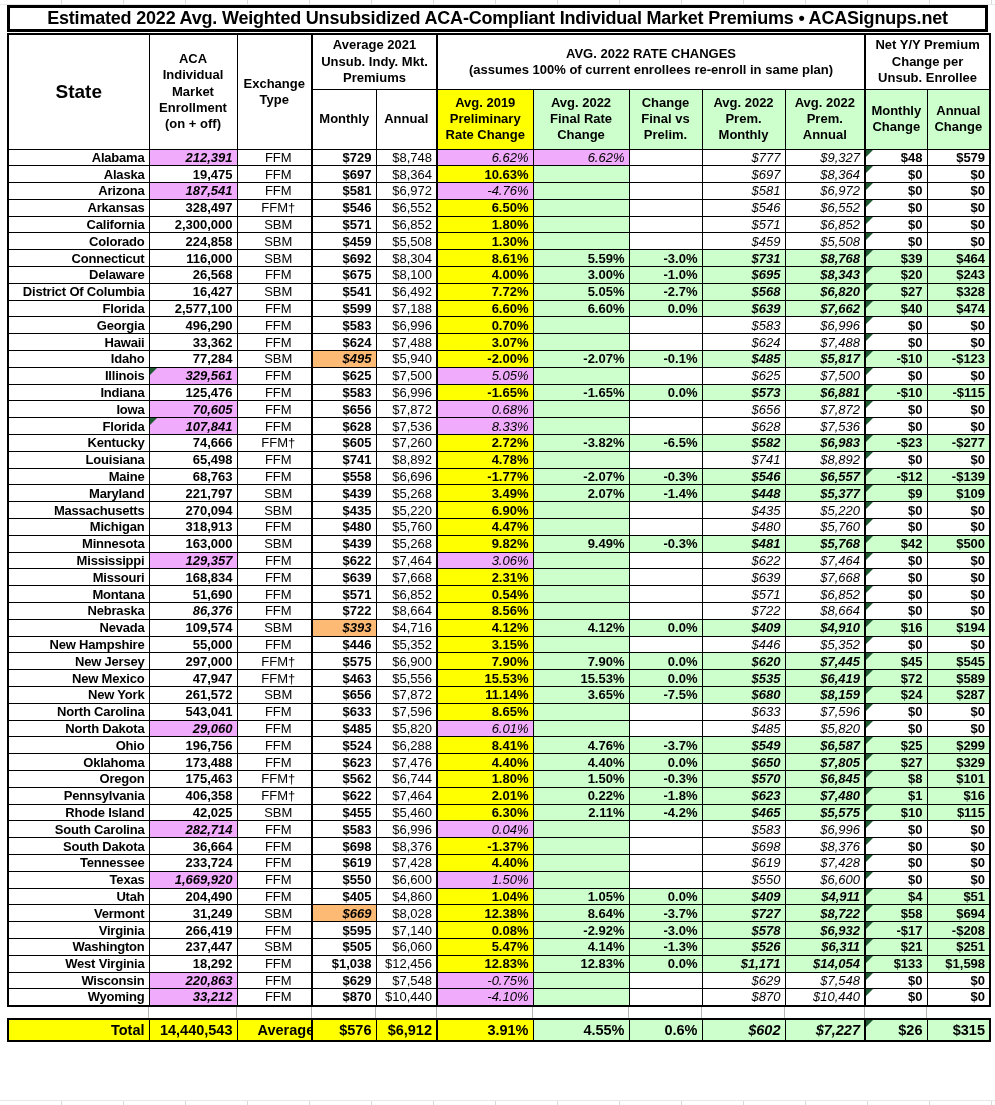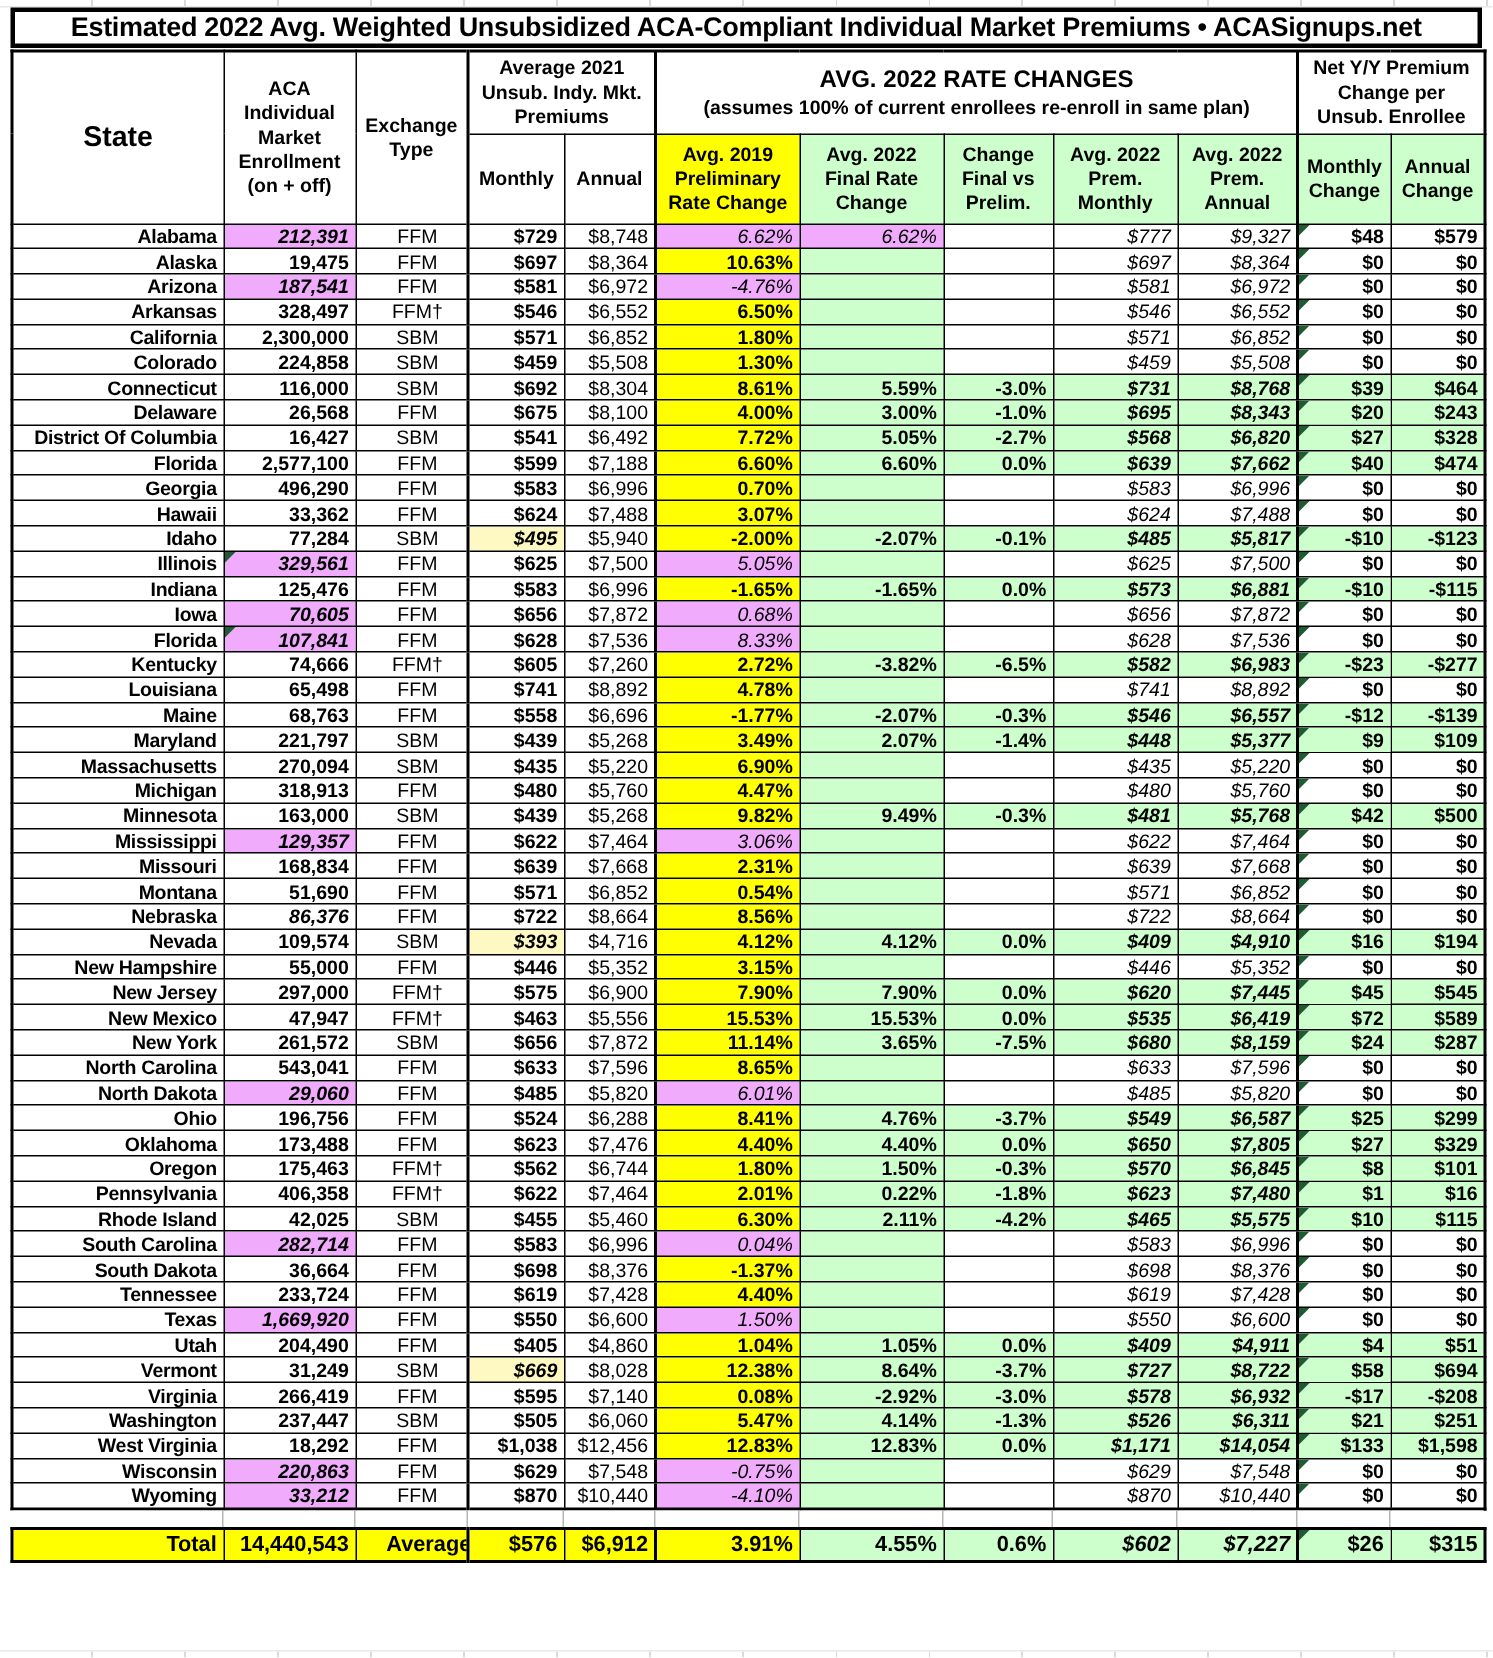--- a/index.html
+++ b/index.html
@@ -17,25 +17,25 @@
   .main,.total-table{border:2px solid #000;}
   col.w1{width:141px}col.w2{width:88px}col.w3{width:75px}col.w4{width:64px}
   col.w5{width:61px}col.w6{width:96px}col.w7{width:96px}col.w8{width:73px}
   col.w9{width:83px}col.w10{width:80px}col.w11{width:62px}col.w12{width:63px}
   th,td{border:1px solid #000;overflow:hidden;box-sizing:border-box;}
   th{font-weight:bold;text-align:center;vertical-align:middle;padding:1px 2px;
     font-size:13px;line-height:1.25;background:#fff;}
   .hrow1 th{height:55px;}
   .hrow2 th{height:60px;}
   th.state-h{font-size:19px;}
-  th .l1{font-size:16px;}
+  th .l1{font-size:13px;}
   .yellow{background:#FFFF00;}
   .green{background:#CCFFCC;}
   .gray{background:#f0abfc;}
-  .orange{background:#fef9c3;}
+  .orange{background:#fdba74;}
   tbody td{height:16.8px;font-size:13px;font-weight:bold;text-align:right;
     padding:0 4px 0 2px;white-space:nowrap;vertical-align:middle;}
   td.c-state{letter-spacing:-0.2px;margin-left:40px;}
   td.c-ex{text-align:center;font-weight:normal;padding-left:12px;}
   td.c-a21{font-weight:normal;}
   .it{font-style:italic;}
   .norm{font-weight:normal;}
   .bl2{border-left-width:2px;}
   .tri{position:relative;}
   .tri::before{content:"";position:absolute;top:0;left:0;width:0;height:0;

